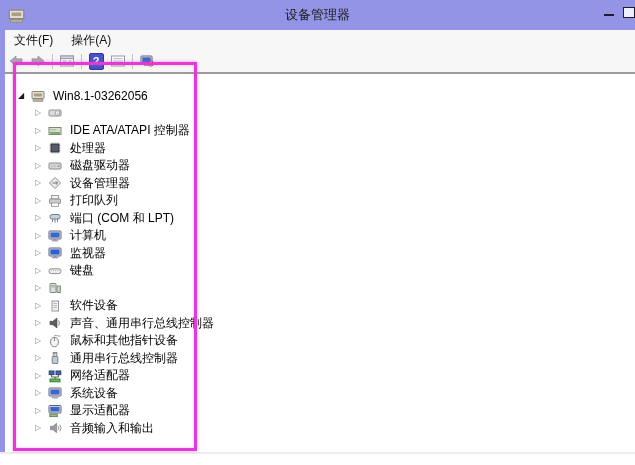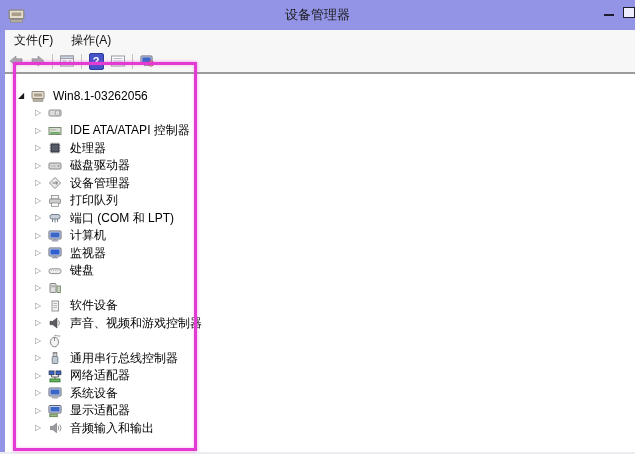--- a/index.html
+++ b/index.html
@@ -281,31 +281,32 @@
     <span class="tlabel">软件设备</span>
   </div>
           <div class="row child">
     <span class="exp">▷</span>
     <span class="ticon">
               <svg width="14" height="14" viewBox="0 0 14 14">
                 <path d="M2 5.3 h2.8 L9 2 v10 L4.8 8.7 H2 Z" fill="#5d5d61" stroke="#46464a" stroke-width="0.6"></path>
                 <path d="M10.5 4.5 q2 2.5 0 5" stroke="#8a8a90" fill="none"></path>
               </svg>
             </span>
-    <span class="tlabel">声音、视频和游戏控制器</span>
+    <span class="tlabel">声音、通用串行总线控制器</span>
   </div>
           <div class="row child">
     <span class="exp">▷</span>
     <span class="ticon">
               <svg width="14" height="14" viewBox="0 0 14 14">
                 <ellipse cx="6.5" cy="8" rx="4" ry="4.8" fill="#f4f4f4" stroke="#888888"></ellipse>
                 <path d="M6.5 3.2 V7" stroke="#888888"></path>
                 <path d="M6.5 1.4 c3 0 3.5 1 6 0.6" stroke="#9a9a9a" fill="none"></path>
               </svg>
             </span>
+    <span class="tlabel">鼠标和其他指针设备</span>
   </div>
           <div class="row child">
     <span class="exp">▷</span>
     <span class="ticon">
               <svg width="14" height="14" viewBox="0 0 14 14">
                 <rect x="5.2" y="1.5" width="3.6" height="4" fill="#d6d6d6" stroke="#8a8a8a"></rect>
                 <path d="M6.1 2.6 h0.8 M7.7 2.6 h0.8" stroke="#6f6f6f"></path>
                 <rect x="4.2" y="5.5" width="5.6" height="7" rx="0.8" fill="#c2c9d2" stroke="#76828e"></rect>
               </svg>
             </span>

